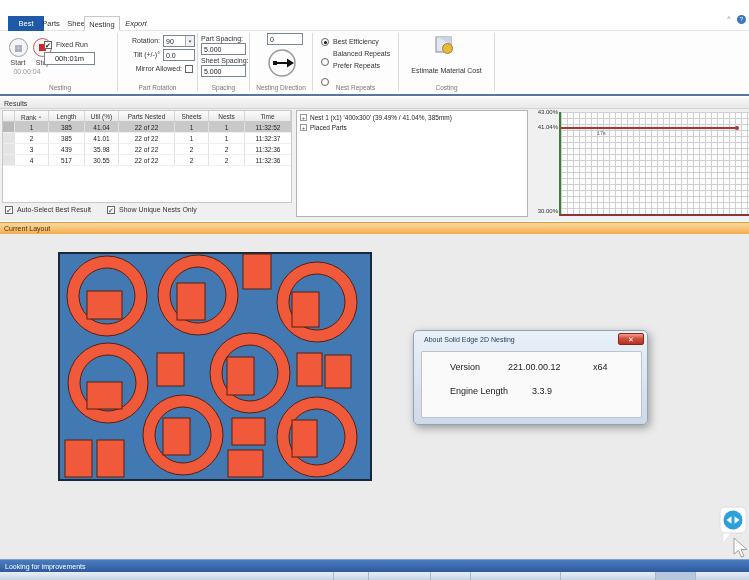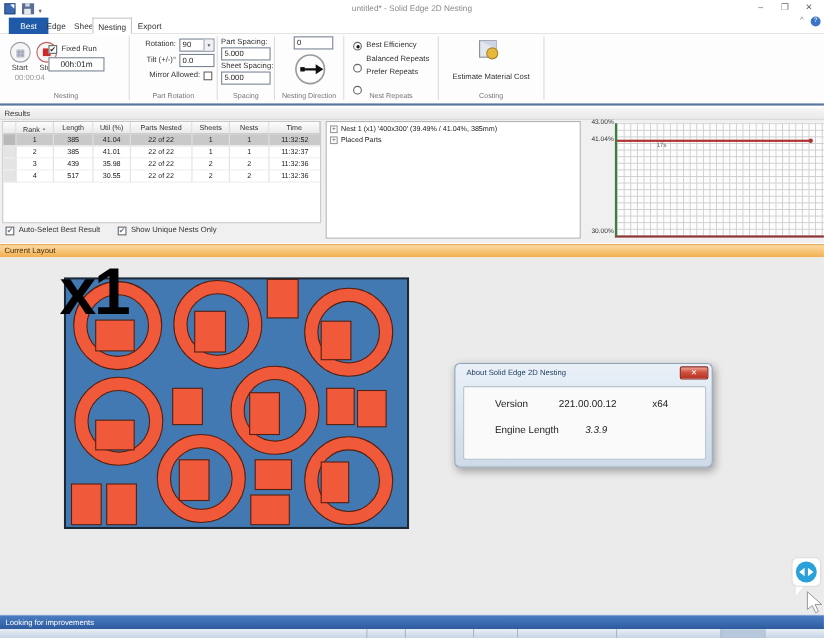--- a/index.html
+++ b/index.html
@@ -20,21 +20,21 @@
   .win-btn { top:1px; width:17px; height:12px; text-align:center; font-size:8px; color:#666; line-height:12px; cursor:default; }
   #btn-min { left:683px; } #btn-max { left:705px; } #btn-close { left:727px; }
 
   
   #tabrow { left:0; top:16px; width:749px; height:15px; background:#fff; border-bottom:1px solid #e4e4e4; }
   .tab { top:16px; height:15px; font-size:7.5px; color:#333; text-align:center; line-height:15px; }
   #tab-file { left:8px; width:36px; background:#1e5aa8; color:#fff; }
   #tab-parts { left:38px; width:26px; }
   #tab-sheets { left:64px; width:30px; }
   #tab-nesting { left:84px; width:36px; background:#fff; border:1px solid #c8c8c8; border-bottom:1px solid #fff; z-index:2; }
-  #tab-export { left:120px; width:32px; }
+  #tab-export { left:120px; width:32px;font-style:italic; }
 
   
   #ribbon { left:0; top:31px; width:749px; height:65px; background:#fdfdfd; border-bottom:2px solid #5a76a0; }
   .vsep { top:2px; width:1px; height:58px; background:#dcdcdc; }
   .grouplabel { top:53px; font-size:6.5px; color:#777; text-align:center; }
   .btn-circle { width:19px; height:19px; border-radius:50%; background:#f5f5f5; display:flex; align-items:center; justify-content:center; }
   #start-btn { left:9px; top:7px; border:1.5px solid #9aa0ac; color:#8a93a8; font-size:9px; }
   #stop-btn { left:33px; top:7px; border:1.5px solid #c06060; }
   #stop-square { width:7px; height:7px; background:#cc2a2a; }
   .tinylabel { font-size:7px; color:#444; text-align:center; }
@@ -99,33 +99,24 @@
   .strip-seg { position:absolute; top:0; height:8px; border-left:1px solid #a8b8cc; }
 
   #ribbon-collapse { left:724px; top:15px; font-size:7px; color:#777; width:10px; text-align:center; }
   #help-icon { left:737px; top:15px; width:9px; height:9px; border-radius:50%; background:#3a76c4; color:#fff; font-size:6px; text-align:center; line-height:9px; }
 </style>
 </head>
 <body>
 
 <div id="app">
 
-  <div id="titlebar" class="abs">
-    <div id="app-icon" class="abs"></div>
-    <div id="save-icon"></div>
-    <div id="qat-dropdown" class="abs">▾</div>
-    <div id="window-title" class="abs">untitled* - Solid Edge 2D Nesting</div>
-    <div id="btn-min" class="abs win-btn">–</div>
-    <div id="btn-max" class="abs win-btn">❐</div>
-    <div id="btn-close" class="abs win-btn">✕</div>
-  </div>
 
   <div id="tabrow" class="abs"></div>
   <div id="tab-file" class="abs tab">Best</div>
-  <div id="tab-parts" class="abs tab">Edge</div>
+  <div id="tab-parts" class="abs tab">Parts</div>
   <div id="tab-sheets" class="abs tab">Sheets</div>
   <div id="tab-nesting" class="abs tab">Nesting</div>
   <div id="tab-export" class="abs tab">Export</div>
   <div id="ribbon-collapse" class="abs">^</div>
   <div id="help-icon" class="abs">?</div>
 
   <div id="ribbon" class="abs">
 
     <div id="start-btn" class="abs btn-circle">
         <span>▦</span>
@@ -312,31 +303,30 @@
       <path d="M6,26 L6,38 L15,27 Z" fill="#fff" stroke="#dcdcdc" stroke-width="0.5"></path>
       <rect x="3" y="2" width="26" height="26" rx="5" fill="#fff" stroke="#dcdcdc"></rect>
       <circle cx="16" cy="15" r="9.5" fill="#2aa1d8"></circle>
       <polygon points="9.5,15 14.5,11.2 14.5,18.8" fill="#fff"></polygon>
       <polygon points="22.5,15 17.5,11.2 17.5,18.8" fill="#fff"></polygon>
     </svg>
     <svg class="abs" style="left:733px;top:303px;" width="16" height="22">
       <path d="M1,1 L1,17 L5.5,13.5 L8.5,20 L11,19 L8,12.5 L14,12.5 Z" fill="#fff" stroke="#8a8a8a" stroke-width="0.8"></path>
     </svg>
   </div>
-  <div id="multiplier" class="abs">x1</div>
 
   <div id="about" class="abs">
     <div id="about-title" class="abs">About Solid Edge 2D Nesting</div>
     <div id="about-close" class="abs">✕</div>
     <div id="about-panel" class="abs"></div>
     <div class="about-text" style="left:36px;top:31px;">Version</div>
     <div class="about-text" style="left:94px;top:31px;">221.00.00.12</div>
     <div class="about-text" style="left:179px;top:31px;">x64</div>
     <div class="about-text" style="left:36px;top:55px;">Engine Length</div>
-    <div class="about-text" style="left:118px;top:55px;font-style:italic;">3.3.9</div>
+    <div class="about-text" style="left:118px;top:55px;">3.3.9</div>
   </div>
 
   <div id="statusbar" class="abs">Looking for improvements</div>
   <div id="bottomstrip" class="abs">
     <div class="strip-seg" style="left:333px;width:35px;"></div>
     <div class="strip-seg" style="left:368px;width:62px;"></div>
     <div class="strip-seg" style="left:430px;width:40px;"></div>
     <div class="strip-seg" style="left:470px;width:90px;"></div>
     <div class="strip-seg" style="left:560px;width:95px;"></div>
     <div class="strip-seg" style="left:655px;width:40px;background:#b8c8dc;"></div>

